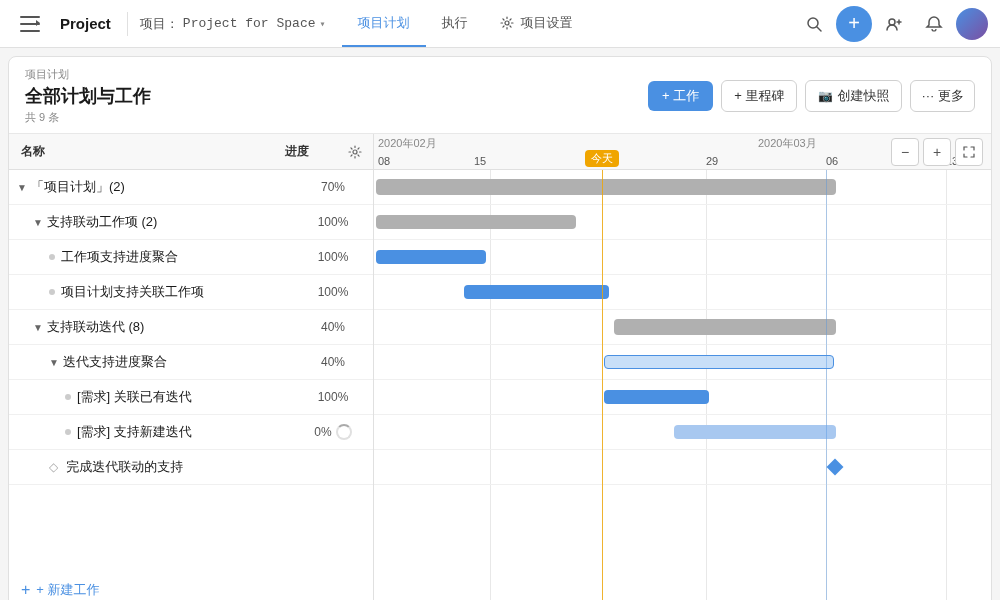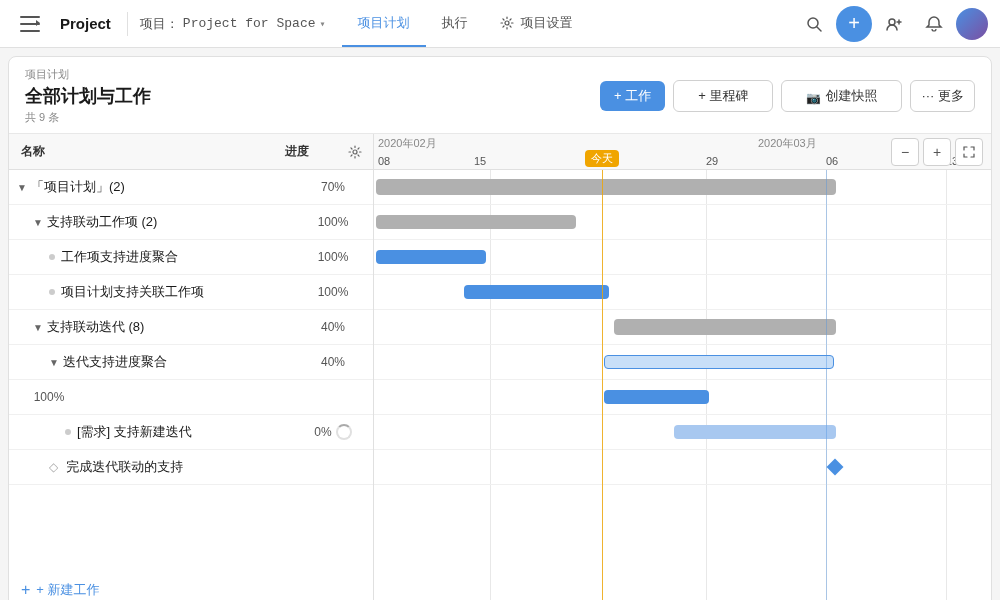--- a/index.html
+++ b/index.html
@@ -30,21 +30,21 @@
     .main { display: flex; flex-direction: column; height: 552px; background: #fff; margin: 8px; border-radius: 8px; border: 1px solid #e0e0e0; overflow: hidden; }
 
     
     .toolbar { display: flex; align-items: center; padding: 10px 16px 8px; border-bottom: 1px solid #e8e8e8; gap: 8px; }
     .toolbar-title-section { flex: 1; }
     .toolbar-breadcrumb-label { font-size: 11px; color: #888; }
     .toolbar-title { font-size: 18px; font-weight: 700; color: #1a1a1a; margin-top: 2px; }
     .toolbar-count { font-size: 11px; color: #888; margin-top: 2px; }
     .toolbar-buttons { display: flex; gap: 8px; align-items: center; }
     .btn-primary { background: #4a90e2; color: #fff; border: none; border-radius: 6px; padding: 6px 14px; font-size: 13px; cursor: pointer; display: flex; align-items: center; gap: 4px; font-weight: 500; }
-    .btn-secondary { background: #fff; color: #333; border: 1px solid #d0d0d0; border-radius: 6px; padding: 6px 24px; font-size: 13px; cursor: pointer; display: flex; align-items: flex-end; gap: 4px; }
+    .btn-secondary { background: #fff; color: #333; border: 1px solid #d0d0d0; border-radius: 6px; padding: 6px 12px; font-size: 13px; cursor: pointer; display: flex; align-items: center; gap: 4px; }
     .btn-more { background: #fff; color: #333; border: 1px solid #d0d0d0; border-radius: 6px; padding: 6px 10px; font-size: 13px; cursor: pointer; }
 
     
     .content { display: flex; flex: 1; overflow: hidden; }
 
     
     .table-panel { width: 365px; min-width: 365px; border-right: 1px solid #e0e0e0; display: flex; flex-direction: column; overflow: hidden; }
     .table-header { display: flex; align-items: center; background: #f8f8f8; border-bottom: 1px solid #e0e0e0; height: 36px; }
     .th-name { flex: 1; padding: 0 12px; font-size: 12px; font-weight: 600; color: #333; }
     .th-progress { width: 80px; padding: 0 8px; font-size: 12px; font-weight: 700; color: #333; text-align: center; }
@@ -241,20 +241,24 @@
           <div class="row-name indent-2">
             <span class="collapse-arrow">▼</span>
             <span class="row-name-text">迭代支持进度聚合</span>
           </div>
           <div class="row-progress">
             <span>40%</span>
           </div>
         </div>
 
         <div class="row">
+          <div class="row-name indent-3">
+            <span class="dot"></span>
+            <span class="row-name-text">[需求] 关联已有迭代</span>
+          </div>
           <div class="row-progress">
             <span>100%</span>
           </div>
         </div>
 
         <div class="row">
           <div class="row-name indent-3">
             <span class="dot"></span>
             <span class="row-name-text">[需求] 支持新建迭代</span>
           </div>

